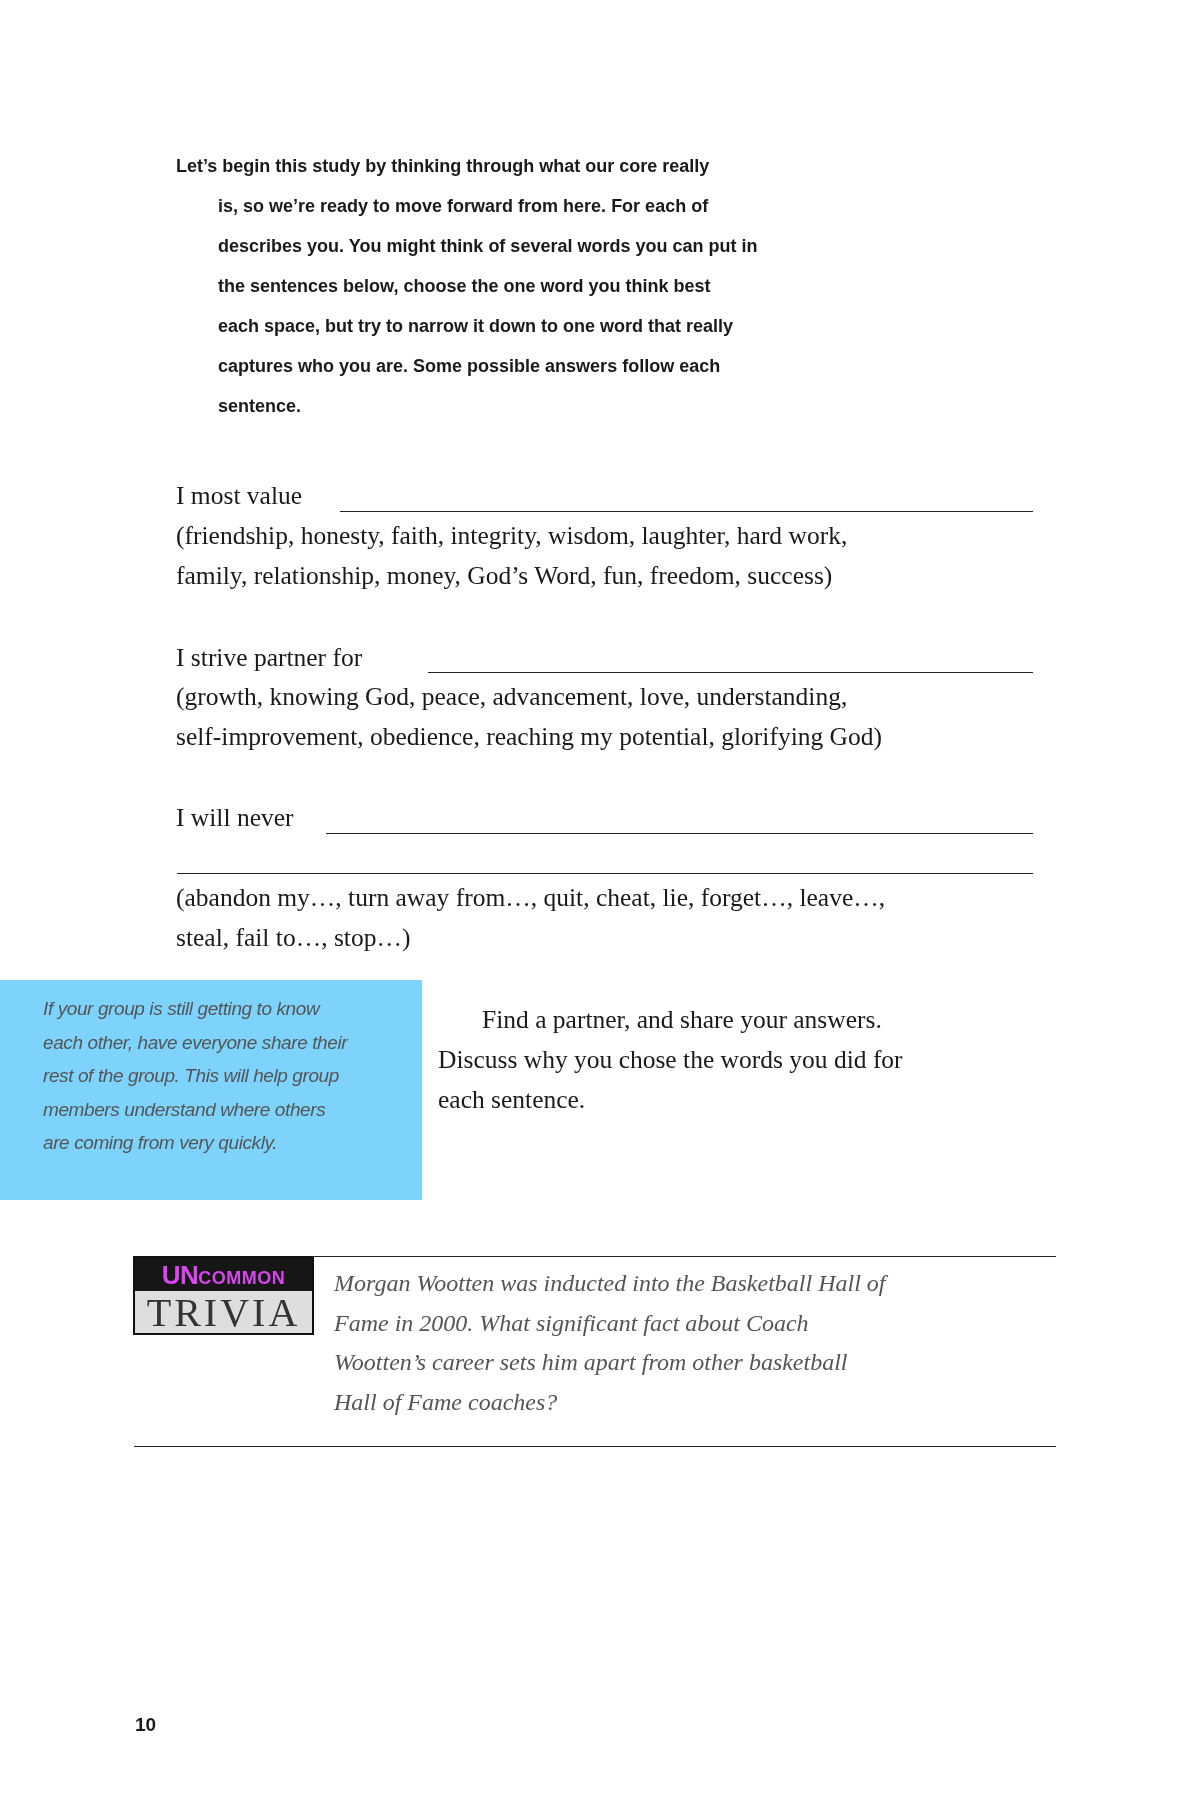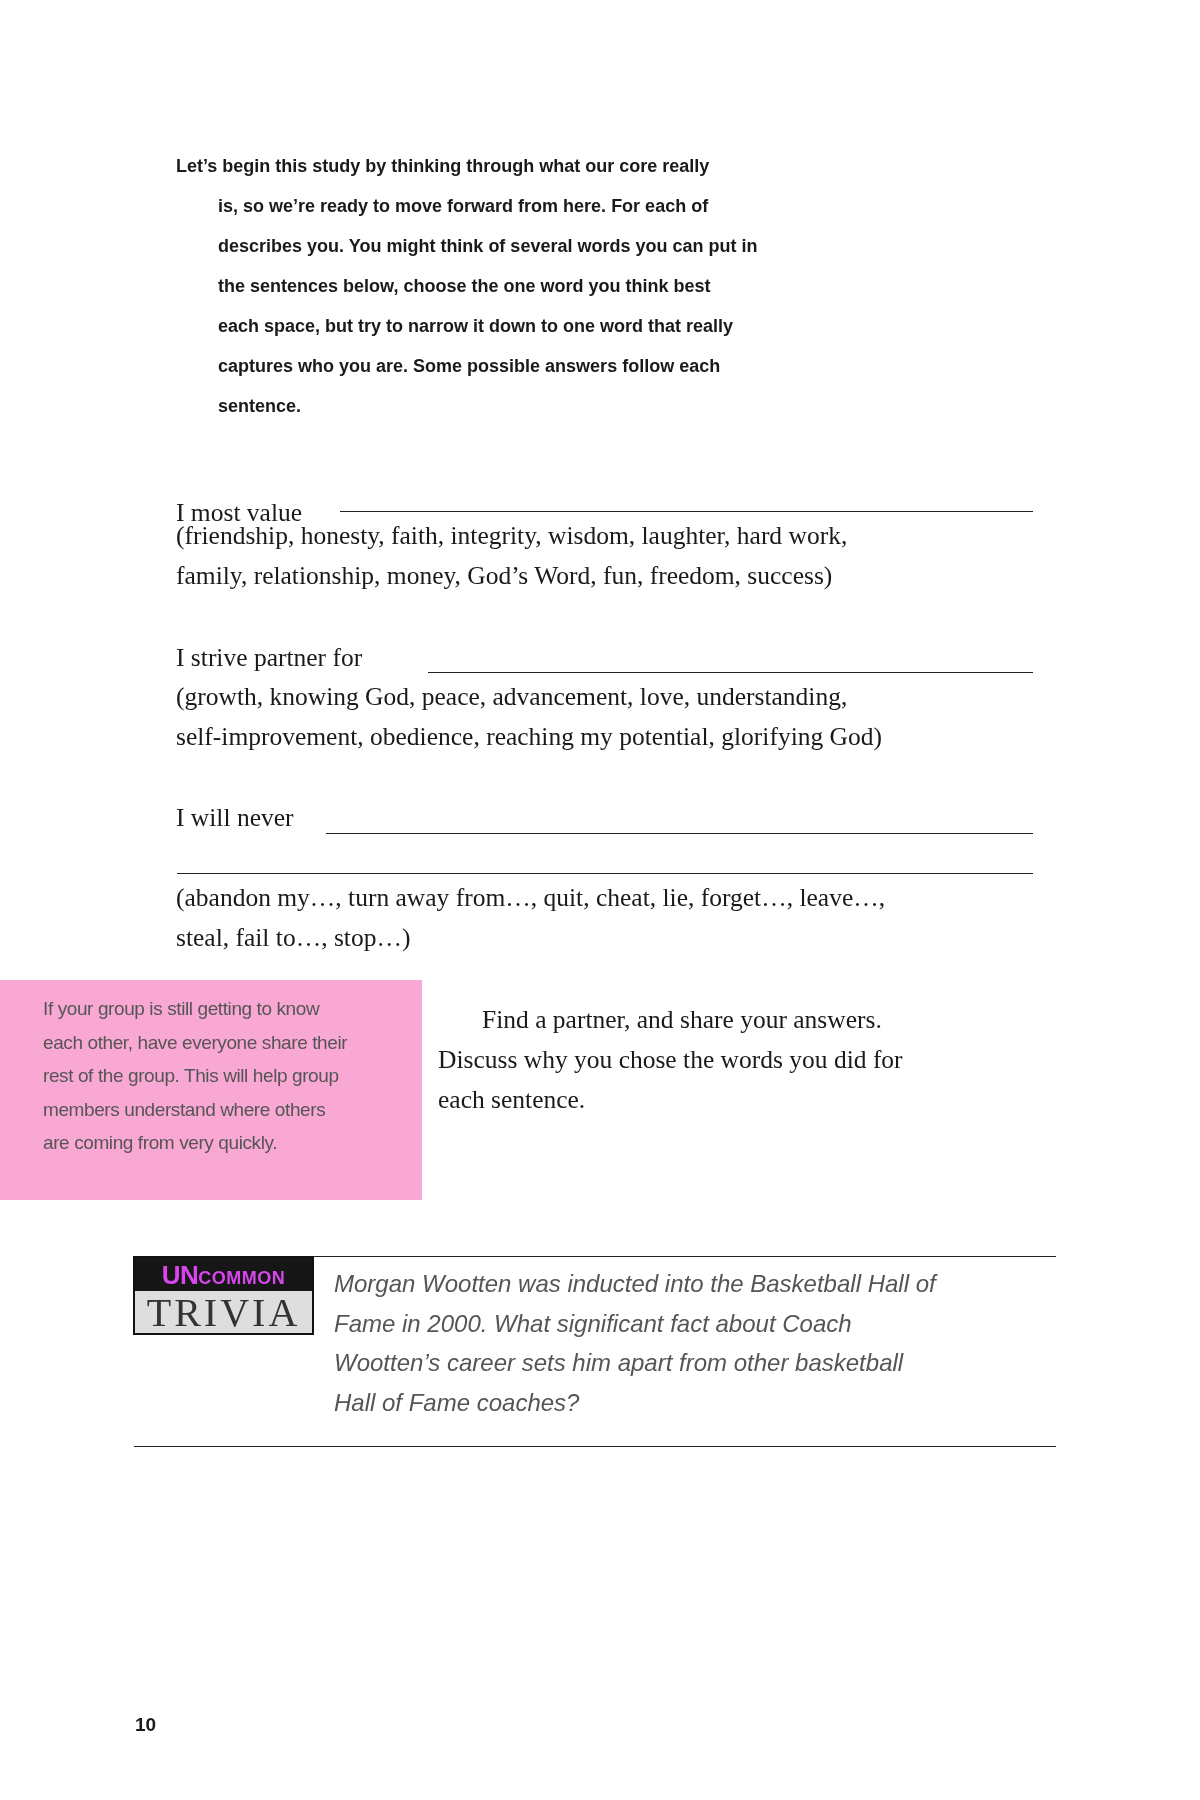--- a/index.html
+++ b/index.html
@@ -3,50 +3,50 @@
 <meta charset="utf-8">
 <style>
   html, body { margin:0; padding:0; background:#fff; }
   body { width:1200px; height:1800px; position:relative; overflow:hidden; }
   .intro { position:absolute; left:176px; top:146px; width:880px; font-family:"Liberation Sans", sans-serif; font-weight:bold; font-size:18px; line-height:40px; color:#1a1a1a; }
   .intro .l { display:block; white-space:nowrap; }
   .intro .l.ind { padding-left:42px; }
   .serif { font-family:"Liberation Serif", serif; font-size:25.5px; color:#1a1a1a; }
   .row { position:absolute; left:176px; white-space:nowrap; }
   .blank { position:absolute; border-bottom:1.5px solid #222; height:0; }
-  .sidebar { position:absolute; left:0; top:980px; width:422px; height:220px; background:#f9a8d4; }
+  .sidebar { position:absolute; left:0; top:980px; width:422px; height:220px; background:#7dd3fc;font-style:italic; }
   .sidebar-text { position:absolute; left:43px; top:12px; width:370px; font-family:"Liberation Sans", sans-serif; font-size:19px; line-height:33.5px; color:#555; letter-spacing:-0.4px; }
   .sidebar-text span { display:block; white-space:nowrap; }
   .discuss { position:absolute; left:438px; top:1000px; }
   .discuss span { display:block; white-space:nowrap; line-height:40px; }
   .discuss .ind { padding-left:44px; }
   .badge { position:absolute; left:133px; top:1256px; width:181px; height:79px; border:2px solid #111; box-sizing:border-box; background:#dedede; }
   .badge-top { height:33px; background:#161616; color:#d946ef; font-family:"Liberation Sans", sans-serif; font-weight:bold; text-align:center; line-height:34px; }
   .badge-top .big { font-size:26px; letter-spacing:-0.5px; }
   .badge-top .small { font-size:18px; letter-spacing:0.5px; }
   .badge-bottom { height:42px; color:#333; font-family:"Liberation Serif", serif; font-size:40px; letter-spacing:3px; text-align:center; line-height:44px; }
   .rule { position:absolute; height:0; border-top:1.5px solid #222; }
-  .trivia-text { position:absolute; left:334px; top:1264px; font-family:Liberation Sans, sans-serif; font-style:italic; font-size:24px; line-height:39.5px; color:#555; }
+  .trivia-text { position:absolute; left:334px; top:1264px; font-family:Liberation Serif, serif; font-style:italic; font-size:24px; line-height:39.5px; color:#555; }
   .trivia-text span { display:block; white-space:nowrap; }
   .page-num { position:absolute; left:135px; top:1714px; font-family:"Liberation Sans", sans-serif; font-weight:bold; font-size:19px; color:#1a1a1a; }
 </style>
 </head>
 <body>
 
 <div class="intro">
   <span class="l">Let’s begin this study by thinking through what our core really</span>
   <span class="l ind">is, so we’re ready to move forward from here. For each of</span>
   <span class="l ind">describes you. You might think of several words you can put in</span>
   <span class="l ind">the sentences below, choose the one word you think best</span>
   <span class="l ind">each space, but try to narrow it down to one word that really</span>
   <span class="l ind">captures who you are. Some possible answers follow each</span>
   <span class="l ind">sentence.</span>
 </div>
 
-<div class="row serif" style="top:481px;margin-top:17px;">I most value</div>
+<div class="row serif" style="top:481px;">I most value</div>
 <div class="blank" style="left:340px; top:511px; width:693px;"></div>
 <div class="row serif" style="top:521px;">(friendship, honesty, faith, integrity, wisdom, laughter, hard work,</div>
 <div class="row serif" style="top:561px;">family, relationship, money, God’s Word, fun, freedom, success)</div>
 
 <div class="row serif" style="top:643px;">I strive partner for</div>
 <div class="blank" style="left:428px; top:672px; width:605px;"></div>
 <div class="row serif" style="top:682px;">(growth, knowing God,  peace, advancement, love, understanding,</div>
 <div class="row serif" style="top:722px;">self-improvement, obedience, reaching my potential, glorifying God)</div>
 
 <div class="row serif" style="top:803px;">I will never</div>

